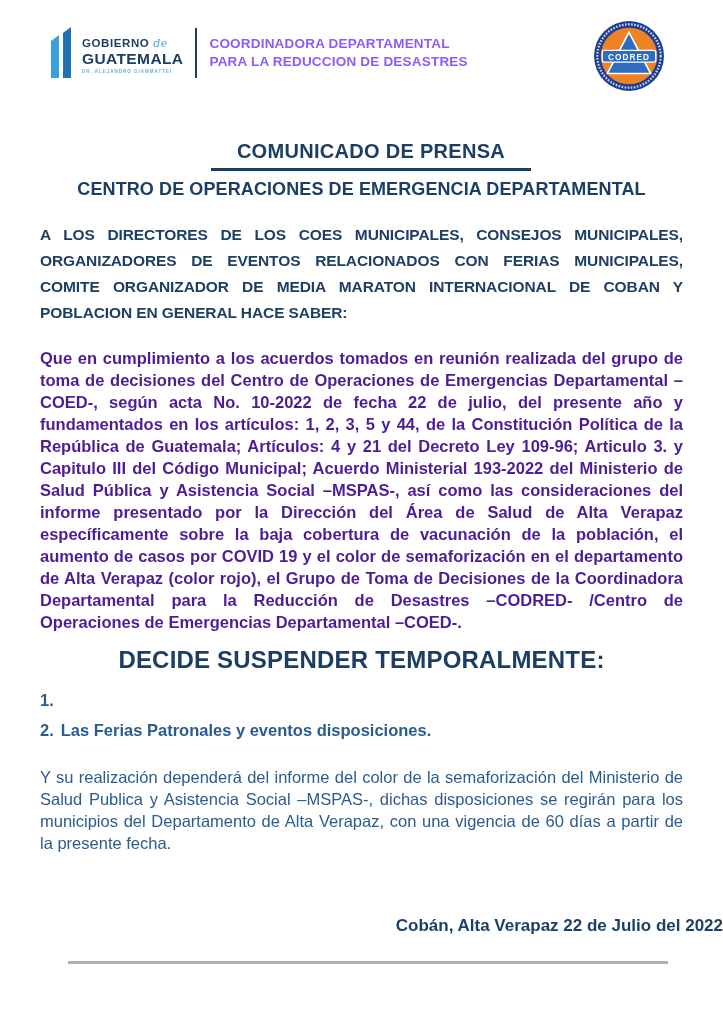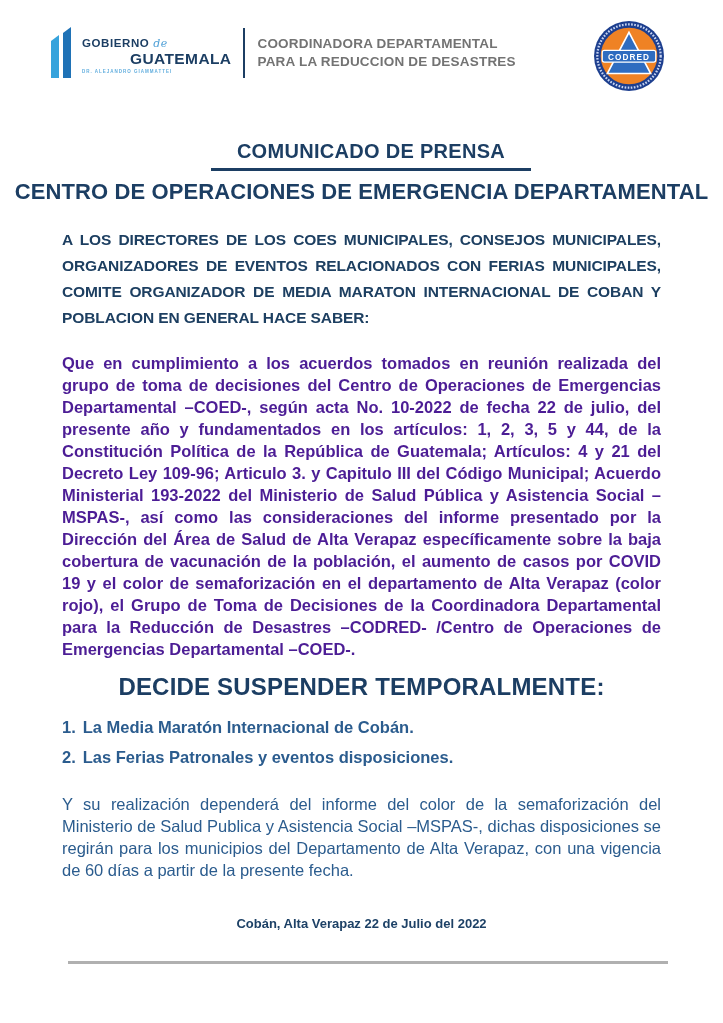--- a/index.html
+++ b/index.html
@@ -11,42 +11,42 @@
     overflow:hidden;
   }
 
   
   .header { display:flex; align-items:flex-start; padding:24px 58px 0 48px; }
   .gov-logo { display:flex; align-items:center; }
   .gov-bars { display:block; }
   .gov-text { margin-left:8px; line-height:1; padding-top:10px; }
   .gov-line1 { font-size:11.5px; font-weight:bold; color:#1c3e63; letter-spacing:0.6px; }
   .gov-script { font-style:italic; font-weight:normal; color:#4d9fd6; font-family:"DejaVu Serif", serif; font-size:11px; }
-  .gov-line2 { font-size:15.5px; font-weight:bold; color:#1c3e63; letter-spacing:0.4px; margin-top:2px;margin-left:48px; }
+  .gov-line2 { font-size:15.5px; font-weight:bold; color:#1c3e63; letter-spacing:0.4px; margin-top:2px; }
   .gov-tagline { font-size:4.5px; color:#62aede; letter-spacing:1px; margin-top:3px; font-weight:bold; }
   .header-divider { width:2px; height:50px; background:#1c3e63; margin:4px 12px 0 12px; }
-  .org-title { font-size:13.5px; font-weight:bold; color:#737373; line-height:1.3; padding-top:11px; letter-spacing:0.2px; }
+  .org-title { font-size:13.5px; font-weight:bold; color:#8b5cf6; line-height:1.3; padding-top:11px; letter-spacing:0.2px; }
   .codred-wrap { margin-left:auto; margin-top:-4px; }
 
   
   .title-wrap { text-align:center; margin-top:44px;padding-left:19px; }
   .doc-title {
     display:inline-block;
     font-size:20px; font-weight:bold; color:#1c3e63;
     padding:0 26px 5px 26px;
     border-bottom:3px solid #1c3e63;
     letter-spacing:0.3px;
   }
   .doc-subtitle {
-    text-align:center; font-size:22px; font-weight:bold;
+    text-align:center; font-size:18px; font-weight:bold;
     color:#1c3e63; margin-top:8px; letter-spacing:0.1px;
   }
 
   
-  .content { padding:0 62px; }
+  .content { padding:0 40px; }
   .addressees {
     margin:22px 0 0 0;
     font-size:15.5px; font-weight:bold; color:#1d3f61;
     text-align:justify; line-height:26px; letter-spacing:-0.1px;
   }
   .body-par {
     margin:21px 0 0 0;
     font-size:16.5px; font-weight:bold; color:#4c1d95;
     text-align:justify; line-height:22px;
   }
@@ -62,21 +62,21 @@
   .decision-number { margin-right:7px; }
   .closing {
     margin:25px 0 0 0;
     font-size:16.5px; font-weight:normal; color:#2b5c8e;
     text-align:justify; line-height:22px;
   }
 
   
   .dateline {
     position:absolute; top:916px; left:0; right:0;
-    text-align:center; font-size:13px; font-weight:bold; color:#1d4166;
+    text-align:right; font-size:17px; font-weight:bold; color:#1d4166;
   }
   .sig-line {
     position:absolute; top:961px; left:68px;
     width:600px; height:3px; background:#b0b0b0;
   }
 </style>
 </head>
 <body>
 
 <div class="page">
@@ -124,21 +124,20 @@
 
     <p class="addressees">A LOS DIRECTORES DE LOS COES MUNICIPALES, CONSEJOS MUNICIPALES, ORGANIZADORES DE EVENTOS RELACIONADOS CON FERIAS MUNICIPALES, COMITE ORGANIZADOR DE MEDIA MARATON INTERNACIONAL DE COBAN Y POBLACION EN GENERAL HACE SABER:</p>
 
     <p class="body-par">Que en cumplimiento a los acuerdos tomados en reunión realizada del grupo de toma de decisiones del Centro de Operaciones de Emergencias Departamental –COED-, según acta No. 10-2022 de fecha 22 de julio, del presente año y fundamentados en los artículos: 1, 2, 3, 5 y 44, de la Constitución Política de la República de Guatemala; Artículos: 4 y 21 del Decreto Ley 109-96; Articulo 3. y Capitulo III del Código Municipal; Acuerdo Ministerial 193-2022 del Ministerio de Salud Pública y Asistencia Social –MSPAS-, así como las consideraciones del informe presentado por la Dirección del Área de Salud de Alta Verapaz específicamente sobre la baja cobertura de vacunación de la población, el aumento de casos por COVID 19 y el color de semaforización en el departamento de Alta Verapaz (color rojo), el Grupo de Toma de Decisiones de la Coordinadora Departamental para la Reducción de Desastres –CODRED- /Centro de Operaciones de Emergencias Departamental –COED-.</p>
 
     <div class="decide">DECIDE SUSPENDER TEMPORALMENTE:</div>
 
     <div class="decision-list">
       <div class="decision-item">
         <span class="decision-number">1.</span>
-        <span>La Media Maratón Internacional de Cobán.</span>
       </div>
       <div class="decision-item">
         <span class="decision-number">2.</span>
         <span>Las Ferias Patronales y eventos disposiciones.</span>
       </div>
     </div>
 
     <p class="closing">Y su realización dependerá del informe del color de la semaforización del Ministerio de Salud Publica y Asistencia Social –MSPAS-, dichas disposiciones se regirán para los municipios del Departamento de Alta Verapaz, con una vigencia de 60 días a partir de la presente fecha.</p>
   </div>
 

